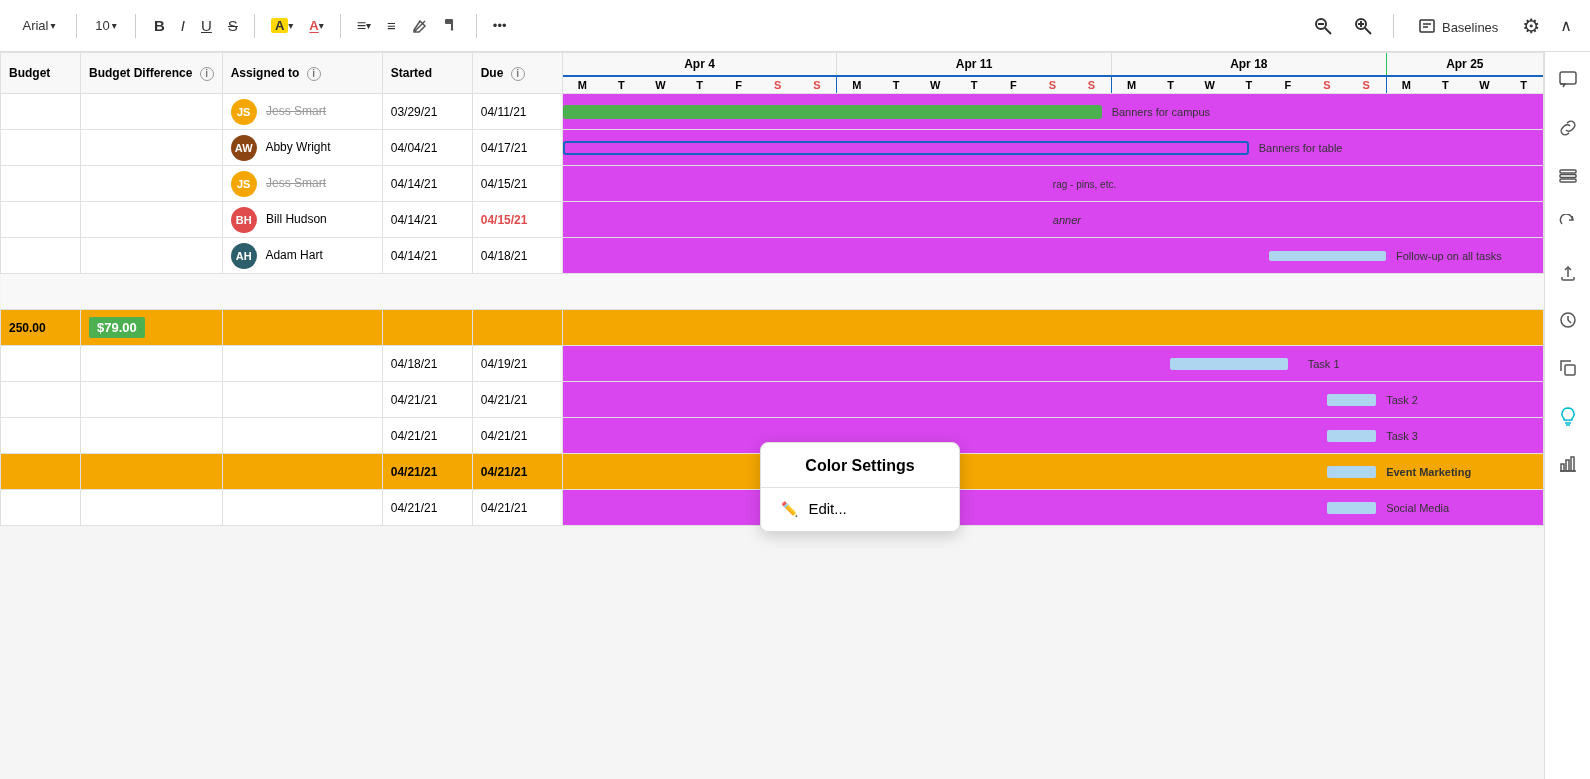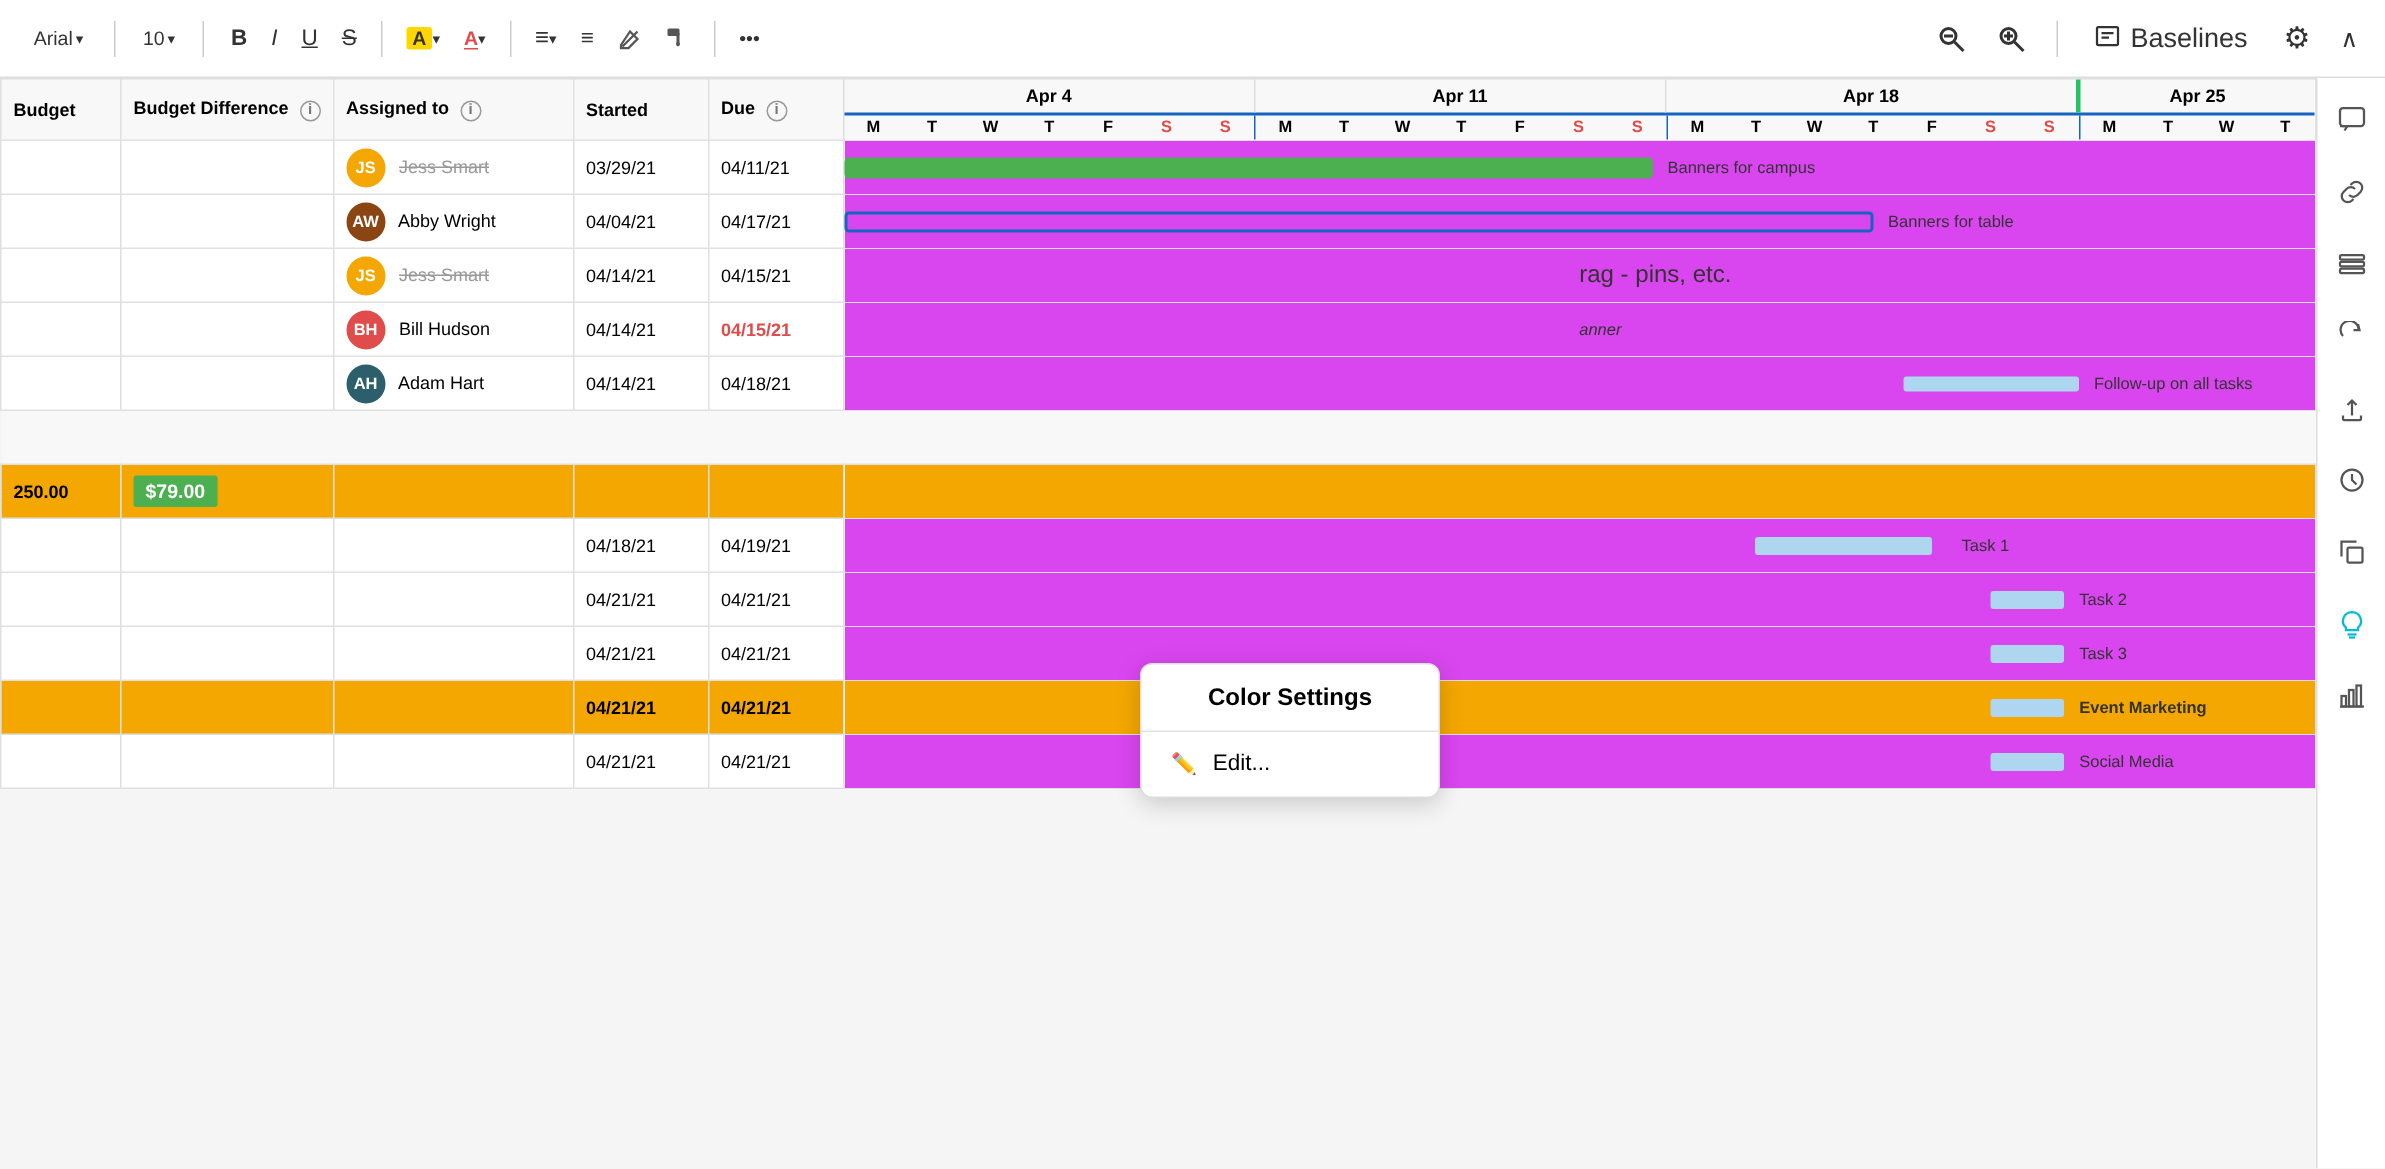--- a/index.html
+++ b/index.html
@@ -16,22 +16,22 @@
       display: flex; align-items: center; justify-content: center;
       padding: 4px 6px; border-radius: 4px; cursor: pointer; font-size: 13px;
       background: none; border: none; color: #333;
     }
     .toolbar-btn.bold { font-weight: bold; font-size: 15px; }
     .toolbar-btn.italic { font-style: italic; font-size: 15px; }
     .font-name { font-size: 13px; min-width: 54px; }
     .font-size { font-size: 13px; min-width: 38px; }
     .toolbar-right { margin-left: auto; display: flex; align-items: center; gap: 8px; }
     .baselines-btn {
-      display: flex; align-items: flex-start; gap: 6px; padding: 4px 10px;
-      border-radius: 4px; cursor: pointer; font-size: 18px; font-weight: 500;
+      display: flex; align-items: flex-end; gap: 6px; padding: 4px 10px;
+      border-radius: 4px; cursor: pointer; font-size: 13px; font-weight: 500;
       background: none; border: none; color: #333;
     }
 
     
     #main { display: flex; height: calc(779px - 52px); }
 
     
     #grid-area { flex: 1; overflow: hidden; position: relative; }
 
     
@@ -217,21 +217,21 @@
               <span class="info-icon">i</span>
             </th>
 
             <th class="col-gantt" style="padding:0; position:relative;">
               <div style="display:flex; border-bottom:2px solid #1565C0;">
 
                 <div style="flex:7; text-align:center; font-weight:bold; font-size:12px; border-right:1px solid #ddd; padding:4px 0;">Apr 4</div>
 
                 <div style="flex:7; text-align:center; font-weight:bold; font-size:12px; border-right:1px solid #ddd; padding:4px 0;">Apr 11</div>
 
-                <div style="flex:7; text-align:center; font-weight:bold; font-size:12px; border-right:3px solid #22c55e; padding:4px 0;">Apr 18</div>
+                <div style="flex:7; text-align:center; font-weight:bold; font-size:12px; border-right:1px solid #22c55e; padding:4px 0;">Apr 18</div>
 
                 <div style="flex:4; text-align:center; font-weight:bold; font-size:12px; padding:4px 0;">Apr 25</div>
               </div>
               <div style="display:flex;">
 
                 <div style="flex:1; text-align:center; font-size:11px; padding:2px 0;">M</div>
                 <div style="flex:1; text-align:center; font-size:11px; padding:2px 0;">T</div>
                 <div style="flex:1; text-align:center; font-size:11px; padding:2px 0;">W</div>
                 <div style="flex:1; text-align:center; font-size:11px; padding:2px 0;">T</div>
                 <div style="flex:1; text-align:center; font-size:11px; padding:2px 0;">F</div>
@@ -300,21 +300,21 @@
           <tr>
             <td></td>
             <td></td>
             <td>
               <span class="avatar av-js">JS</span>
               <span class="strikethrough">Jess Smart</span>
             </td>
             <td>04/14/21</td>
             <td>04/15/21</td>
             <td class="gantt-cell" style="position:relative; height:36px;">
-              <div style="position:absolute; left:50%; font-size:16px; white-space:nowrap; top:50%; transform:translateY(-50%); color:#333;">rag - pins, etc.</div>
+              <div style="position:absolute; left:50%; font-size:10px; white-space:nowrap; top:50%; transform:translateY(-50%); color:#333;">rag - pins, etc.</div>
             </td>
           </tr>
 
           <tr>
             <td></td>
             <td></td>
             <td>
               <span class="avatar av-bh">BH</span>
               <span>Bill Hudson</span>
             </td>

